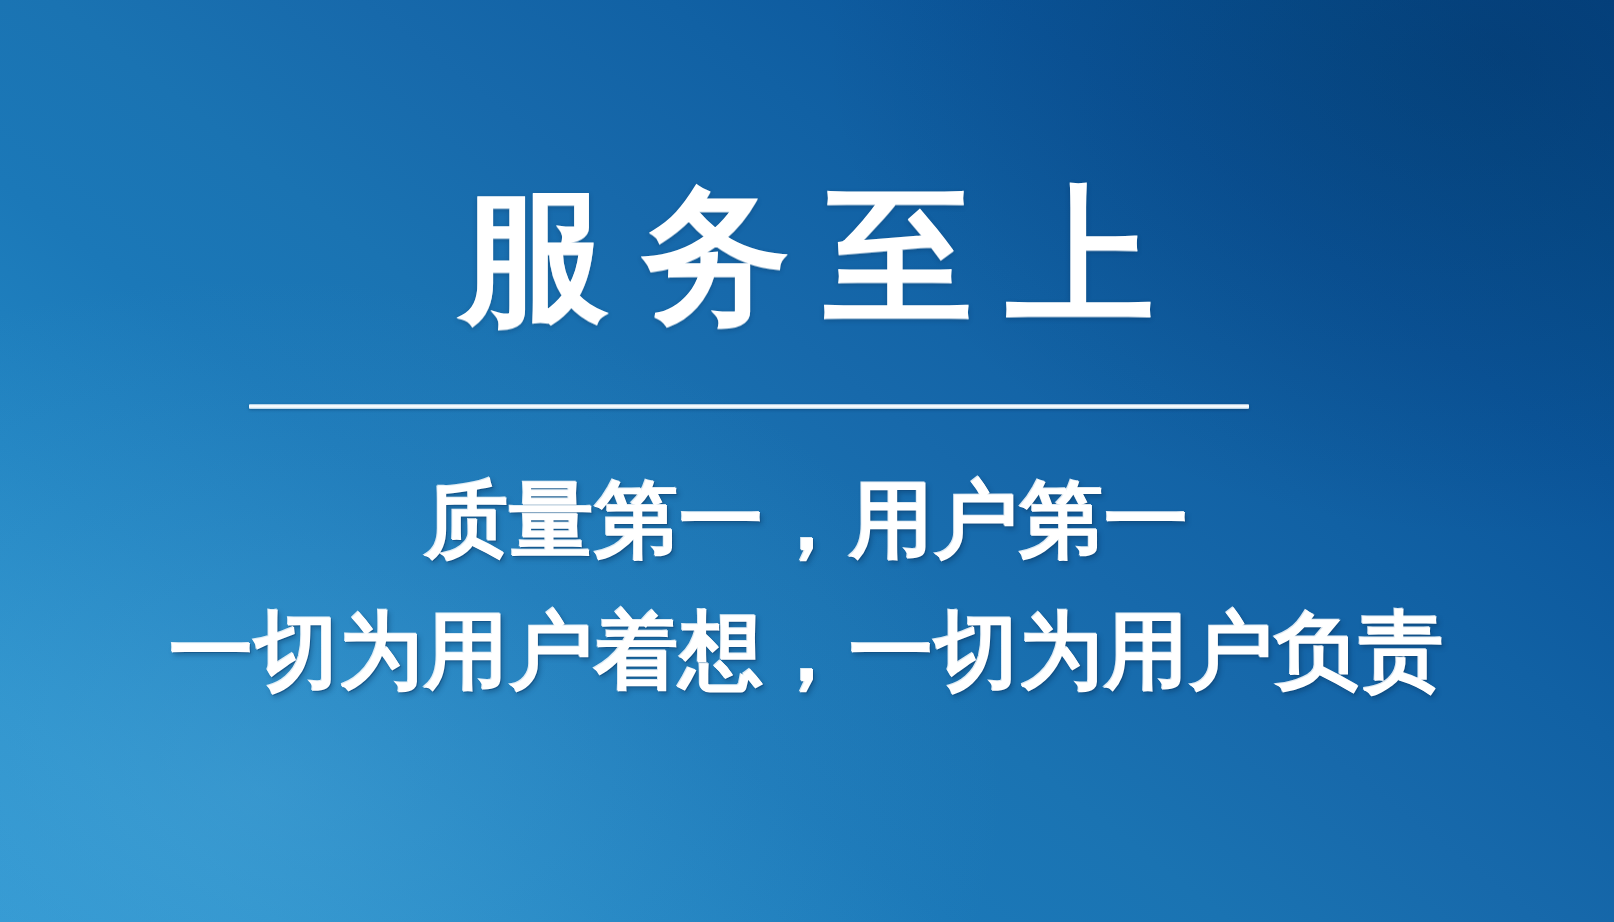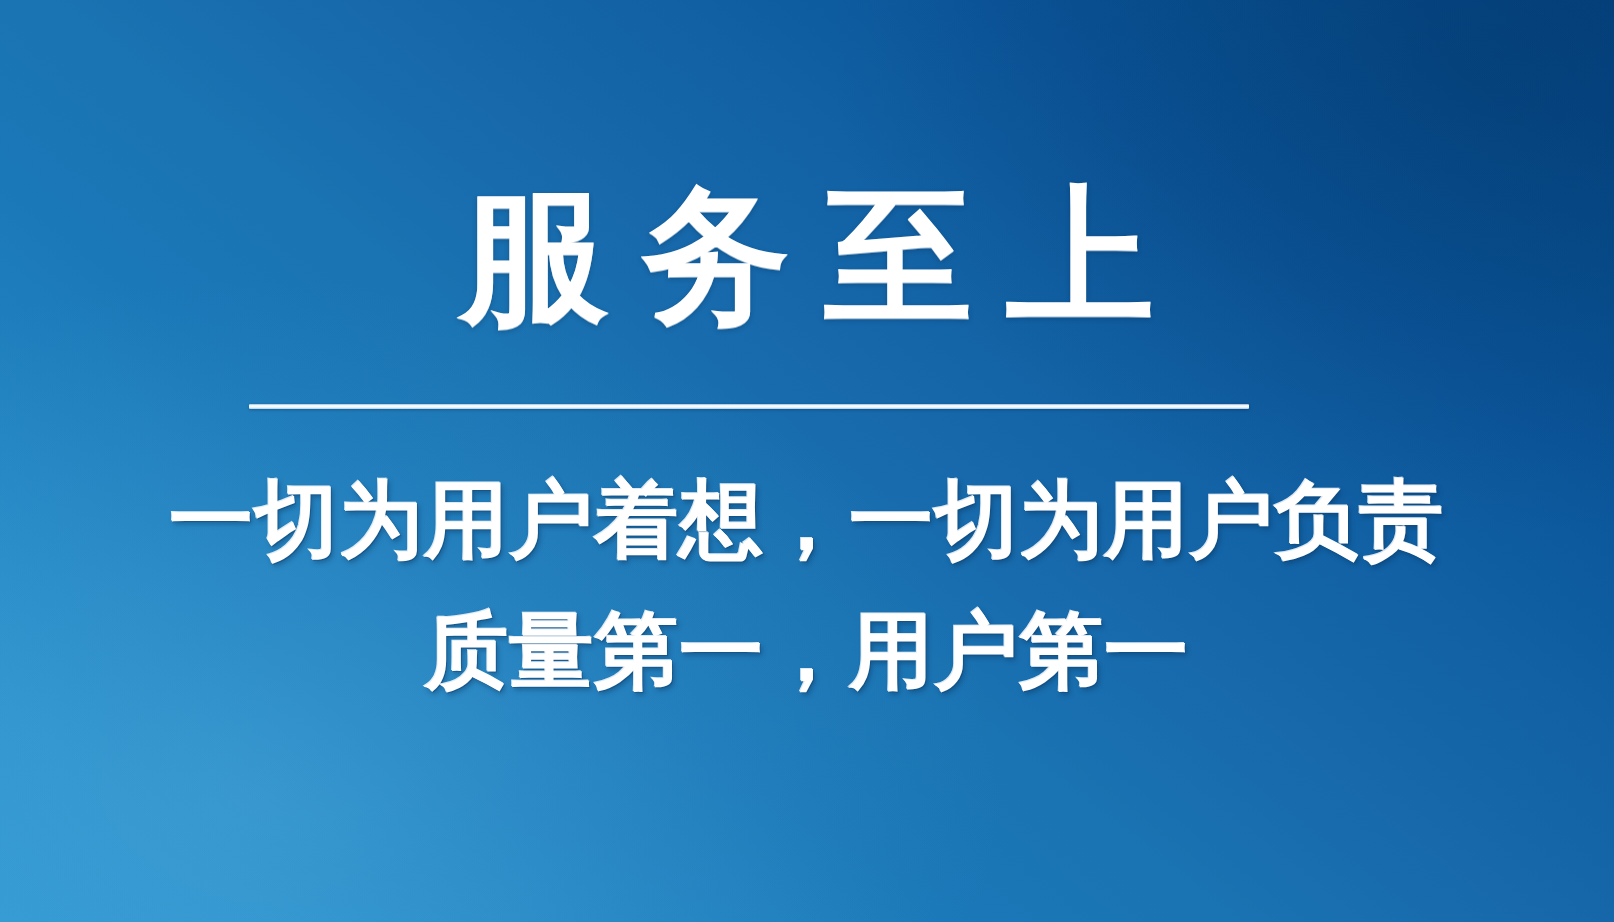--- a/index.html
+++ b/index.html
@@ -118,18 +118,18 @@
 <body>
 
 <div id="poster">
   <div class="stage">
 
     <h1 class="headline">服务至上</h1>
 
     <div class="rule"></div>
 
     <div class="subtitle-block">
+      <span class="subtitle-line">质量第一，用户第一</span>
       <span class="subtitle-line">一切为用户着想，一切为用户负责</span>
-      <span class="subtitle-line">质量第一，用户第一</span>
     </div>
 
   </div>
 </div>
 
 </body></html>

